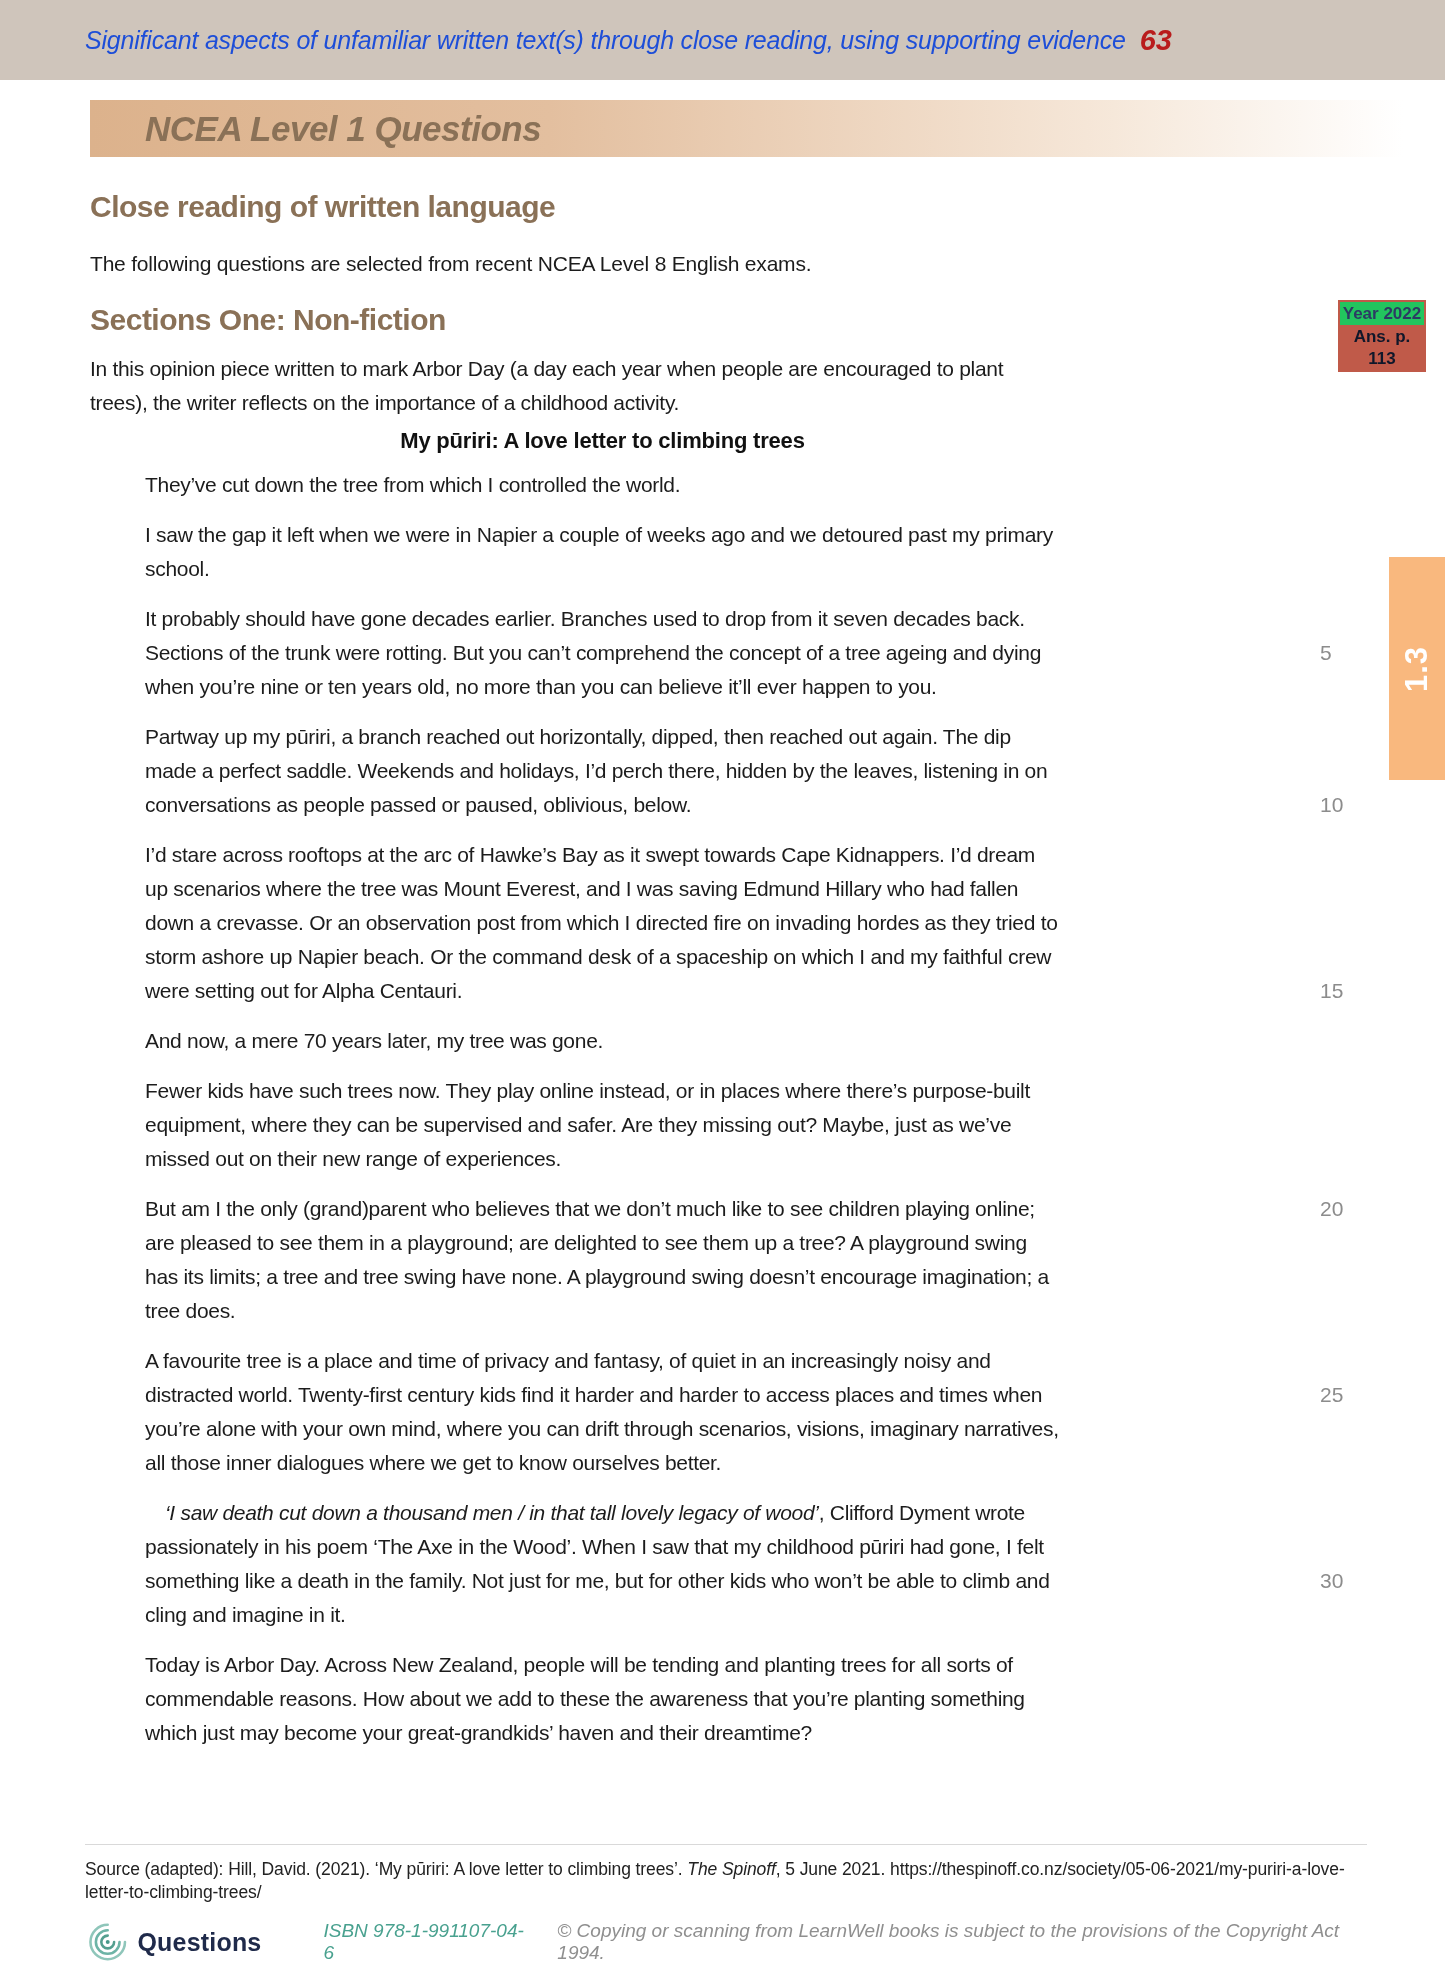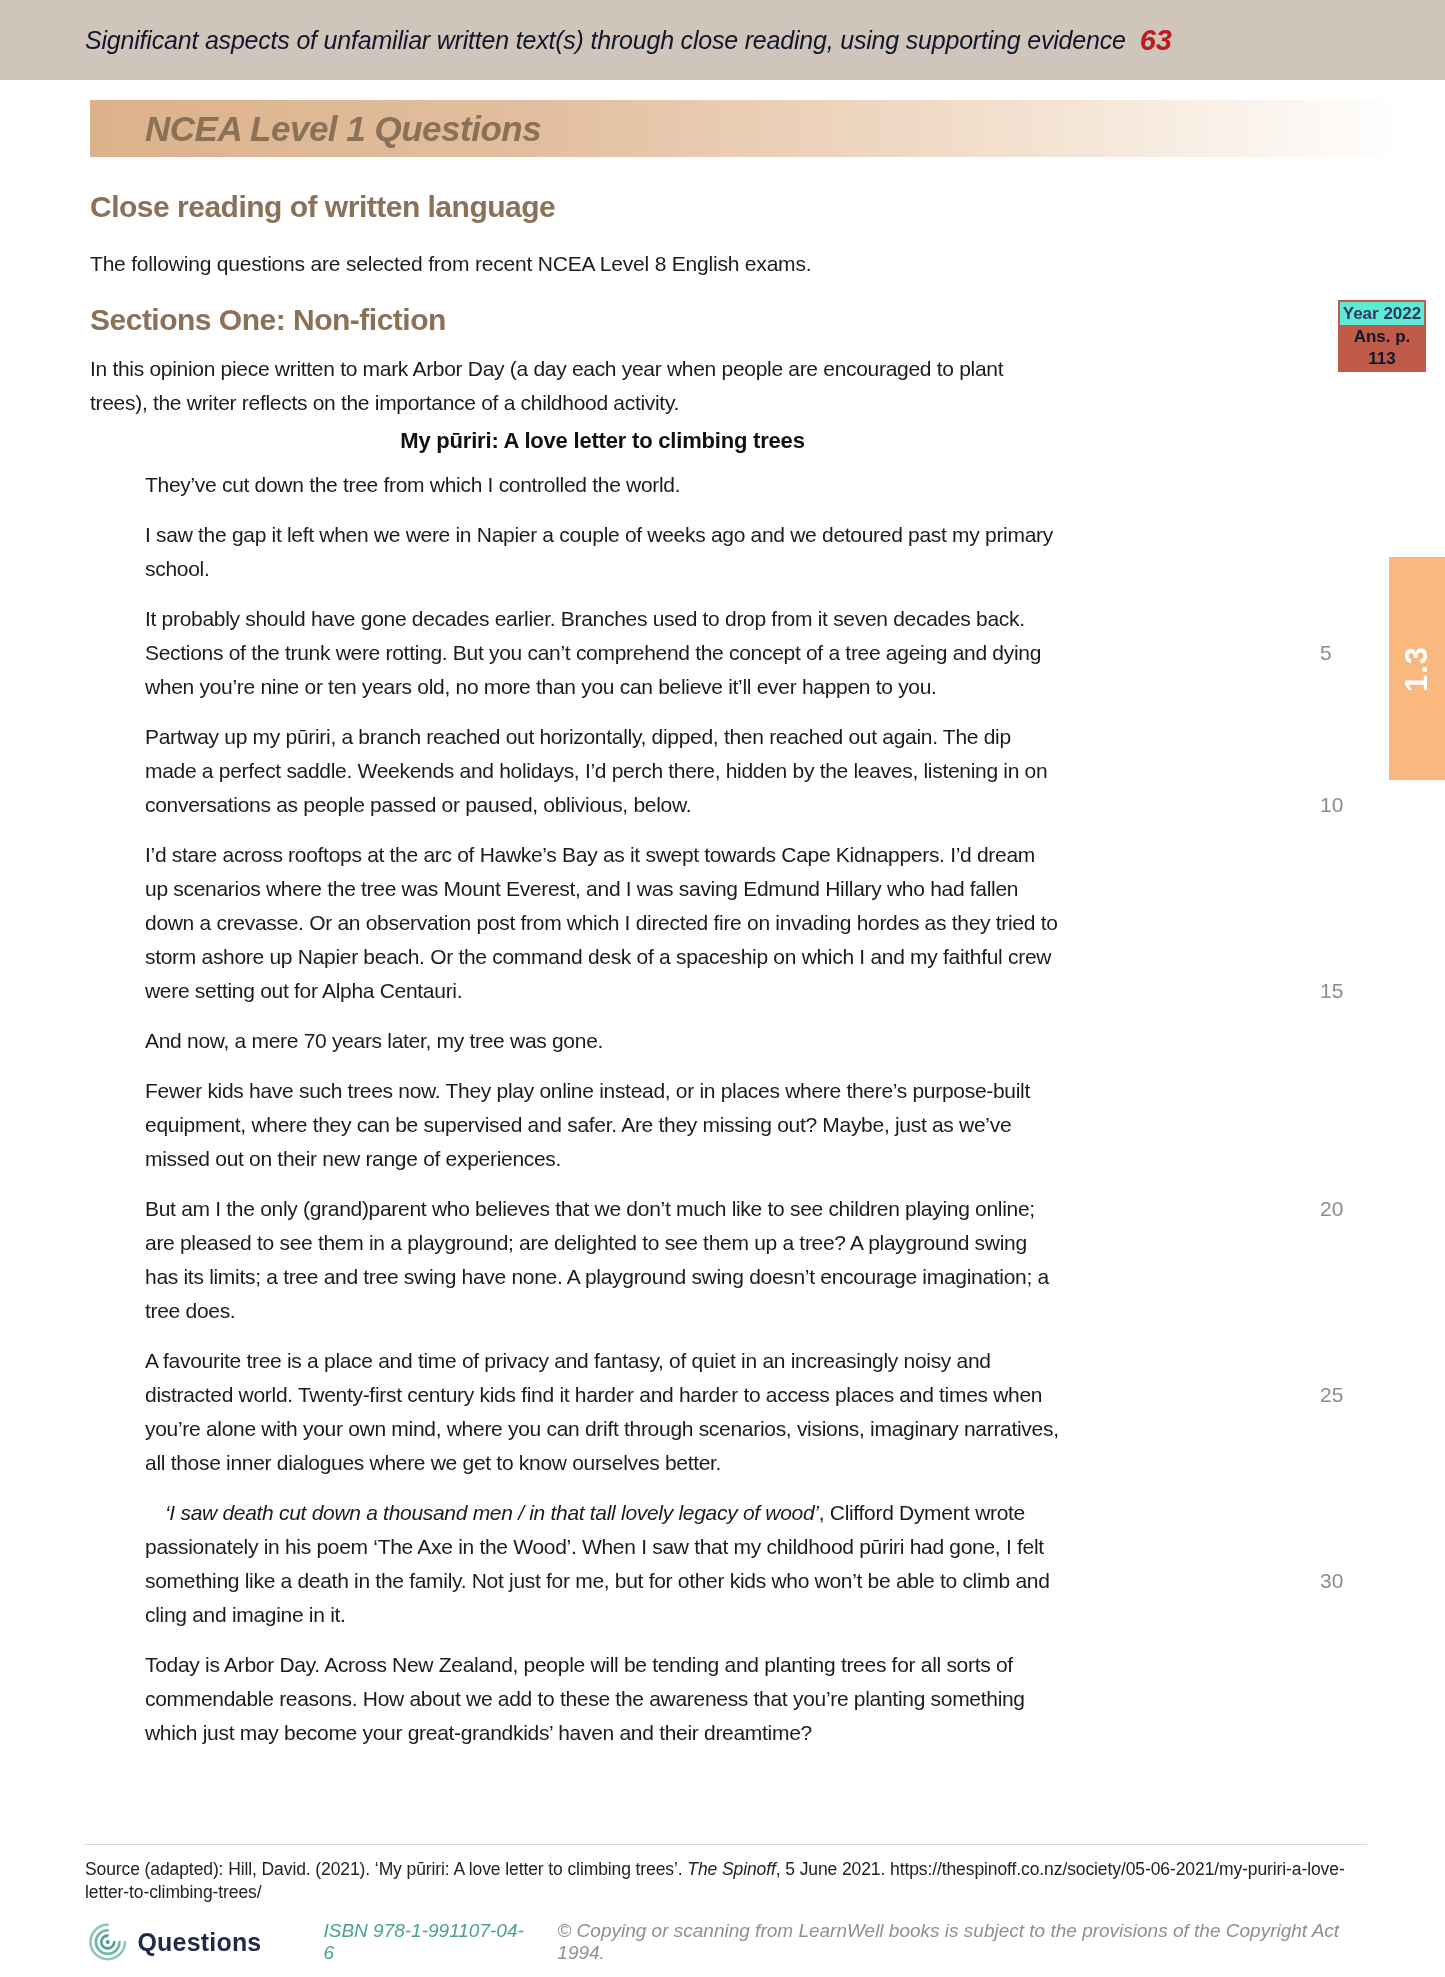--- a/index.html
+++ b/index.html
@@ -14,21 +14,21 @@
 
   
   .header-band {
     position: absolute; top: 0; left: 0; right: 0; height: 80px;
     background: #cfc5bb;
     display: flex; align-items: center;
   }
   .header-title {
     margin-left: 85px;
     font-style: italic;
-    color: #0f172a;
+    color: #1d4ed8;
     font-size: 25px;
     letter-spacing: -0.2px;
   }
   .header-page-num {
     font-style: italic; font-weight: bold;
     color: #b91c1c; font-size: 29px; margin-left: 14px;
   }
 
   
   .ncea-bar {
@@ -52,21 +52,21 @@
     position: absolute; top: 252px; left: 90px;
     font-size: 21px; color: #1c1c1c; letter-spacing: -0.2px;
   }
 
   
   .badge {
     position: absolute; top: 300px; left: 1338px; width: 88px;
     border: 2px solid #c05a49; box-sizing: border-box;
     text-align: center; font-weight: bold; font-size: 17px; line-height: 1.25;
   }
-  .badge-year { background: #5eead4; color: #2c3a64; padding: 1px 2px; }
+  .badge-year { background: #22c55e; color: #2c3a64; padding: 1px 2px; }
   .badge-ans  { background: #c05a49; color: #0f172a; padding: 1px 2px; }
 
   .q-intro {
     position: absolute; top: 352px; left: 90px; width: 950px;
     font-size: 21px; line-height: 34px; color: #1c1c1c; letter-spacing: -0.3px;
   }
 
   .article-title {
     position: absolute; top: 428px; left: 145px; width: 915px;
     text-align: center; font-weight: bold; font-size: 22px; color: #111111;

